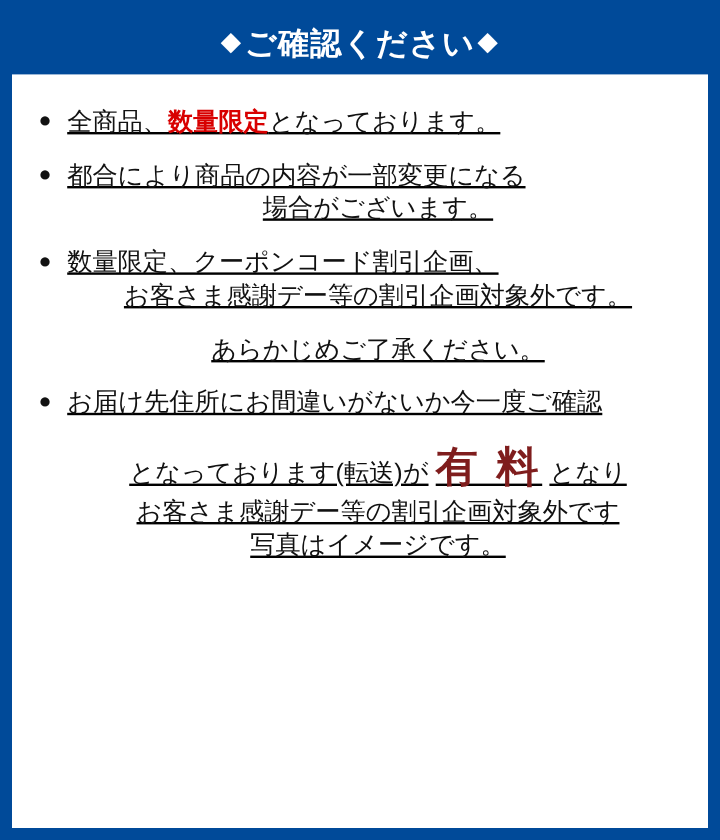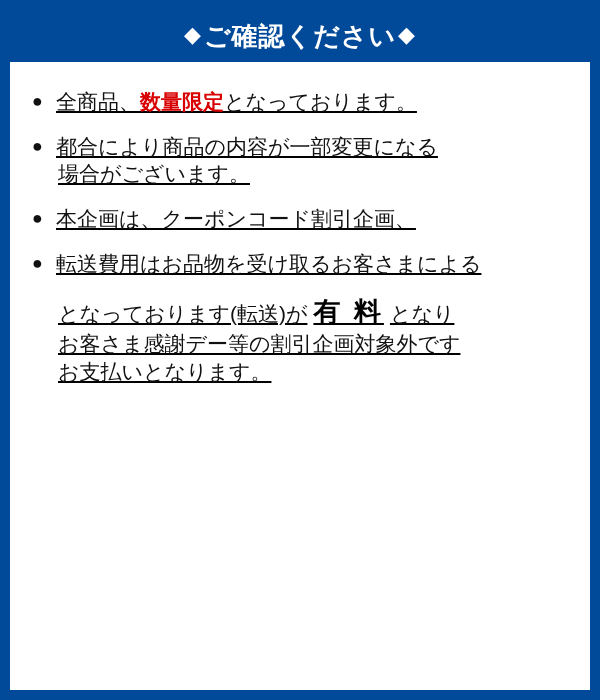--- a/index.html
+++ b/index.html
@@ -50,37 +50,38 @@
   }
   .line {
     display: block;
     font-size: 21px;
     color: #111111;
     line-height: 1.32;
     white-space: nowrap;
   }
   .line.indent {
     padding-left: 26px;
+    text-align: center;
   }
   .bullet {
     display: inline-block;
     width: 24px;
     font-size: 18px;
     line-height: 1;
     vertical-align: 2px;
     color: #111111;
   }
   .hl-red {
     color: #d80000;
     font-weight: bold;
   }
   .hl-red-big {
-    color: #000000;
+    color: #7f1d1d;
     font-weight: bold;
-    font-size: 27px;
+    font-size: 35px;
     letter-spacing: 3px;
     padding: 0 6px;
   }
 </style>
 </head>
 <body>
 
 <div class="notice-panel">
 
   <div class="notice-header">
@@ -91,27 +92,29 @@
 
   <div class="notice-body" id="notice-list">
       <div class="notice-item">
         <span class="line"><span class="bullet">●</span><span>全商品、</span><span class="hl-red">数量限定</span><span>となっております。</span></span>
       </div>
       <div class="notice-item">
         <span class="line"><span class="bullet">●</span><span>都合により商品の内容が一部変更になる</span></span>
         <span class="line indent"><span>場合がございます。</span></span>
       </div>
       <div class="notice-item">
-        <span class="line"><span class="bullet">●</span><span>本企画は、クーポンコード割引企画、</span></span>
+        <span class="line"><span class="bullet">●</span><span>数量限定、クーポンコード割引企画、</span></span>
+        <span class="line indent"><span>お客さま感謝デー等の割引企画対象外です。</span></span>
       </div>
       <div class="notice-item">
+        <span class="line indent"><span>あらかじめご了承ください。</span></span>
       </div>
       <div class="notice-item">
-        <span class="line"><span class="bullet">●</span><span>転送費用はお品物を受け取るお客さまによる</span></span>
+        <span class="line"><span class="bullet">●</span><span>お届け先住所にお間違いがないか今一度ご確認</span></span>
       </div>
       <div class="notice-item">
         <span class="line indent"><span>となっております(転送)が</span><span class="hl-red-big">有 料</span><span>となり</span></span>
         <span class="line indent"><span>お客さま感謝デー等の割引企画対象外です</span></span>
-        <span class="line indent"><span>お支払いとなります。</span></span>
+        <span class="line indent"><span>写真はイメージです。</span></span>
       </div>
     </div>
 
 </div>
 
 </body></html>

